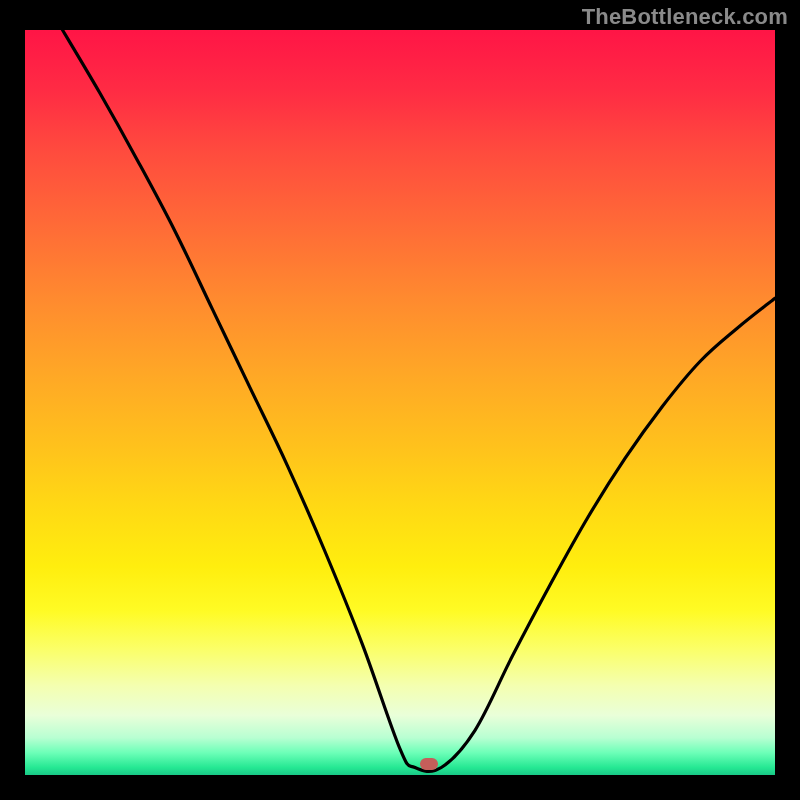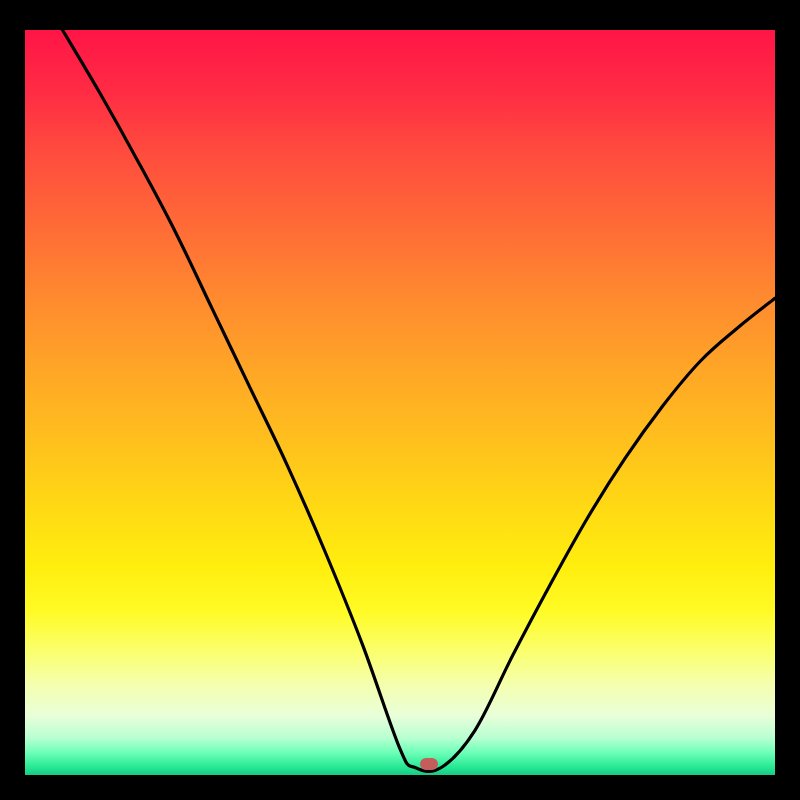--- a/index.html
+++ b/index.html
@@ -72,20 +72,21 @@
     background: #c55e5a;
     border-radius: 6px / 6px;
     transform: translate(-50%, -50%);
     z-index: 4;
   }
 </style>
 </head>
 <body>
 
 <div class="frame">
+  <div class="watermark">TheBottleneck.com</div>
 
   <div class="plot">
     <div class="gradient"></div>
 
     <svg class="curve" viewBox="0 0 750 745" preserveAspectRatio="none">
       <path id="curve-path" fill="none" stroke="#000" stroke-width="3.2" stroke-linecap="round" d="M 37.5 0.0 C 44.3 11.4, 61.5 39.9, 75.0 63.3 C 88.5 86.8, 99.0 105.6, 112.5 130.4 C 126.0 155.2, 136.5 174.3, 150.0 201.2 C 163.5 228.0, 174.0 251.2, 187.5 279.4 C 201.0 307.5, 211.5 329.4, 225.0 357.6 C 238.5 385.8, 249.0 406.3, 262.5 435.8 C 276.0 465.3, 286.5 489.3, 300.0 521.5 C 313.5 553.7, 324.0 579.1, 337.5 614.6 C 351.0 650.2, 365.6 696.8, 375.0 718.9 C 384.4 741.1, 382.6 734.2, 390.0 737.5 C 397.4 740.9, 405.5 744.3, 416.3 737.5 C 427.1 730.8, 437.2 720.4, 450.0 700.3 C 462.8 680.2, 474.0 651.9, 487.5 625.8 C 501.0 599.7, 511.5 579.8, 525.0 555.0 C 538.5 530.2, 549.0 510.8, 562.5 488.0 C 576.0 465.2, 586.5 448.5, 600.0 428.4 C 613.5 408.3, 624.0 393.7, 637.5 376.2 C 651.0 358.8, 661.5 345.6, 675.0 331.5 C 688.5 317.4, 699.0 309.4, 712.5 298.0 C 726.0 286.6, 743.3 273.6, 750.0 268.2"></path>
     </svg>
 
     <div id="marker" class="marker" style="left: 403.5px; top: 733.825px; background: rgb(197, 94, 90);"></div>
   </div>

